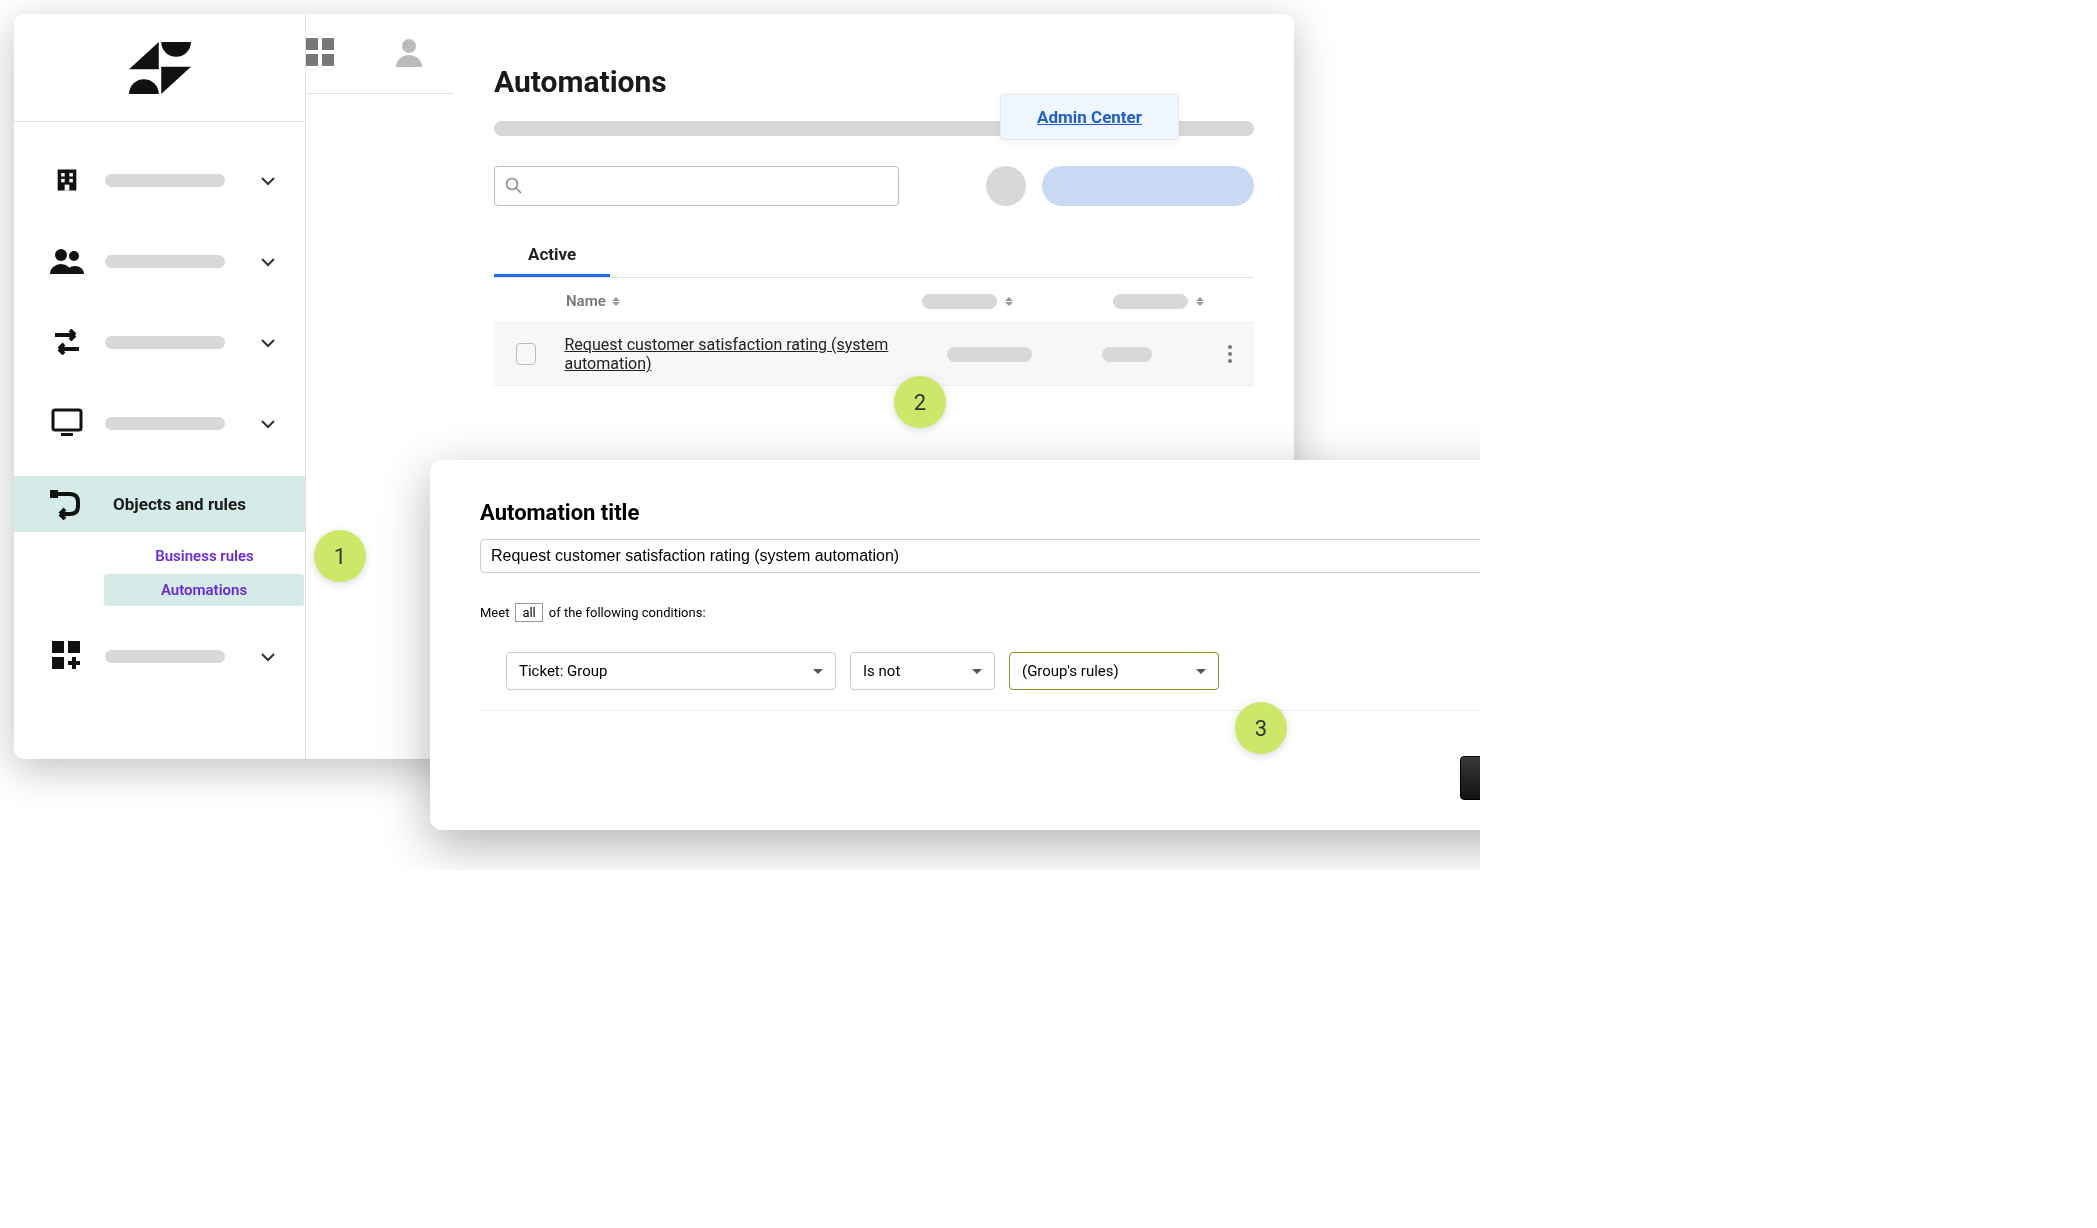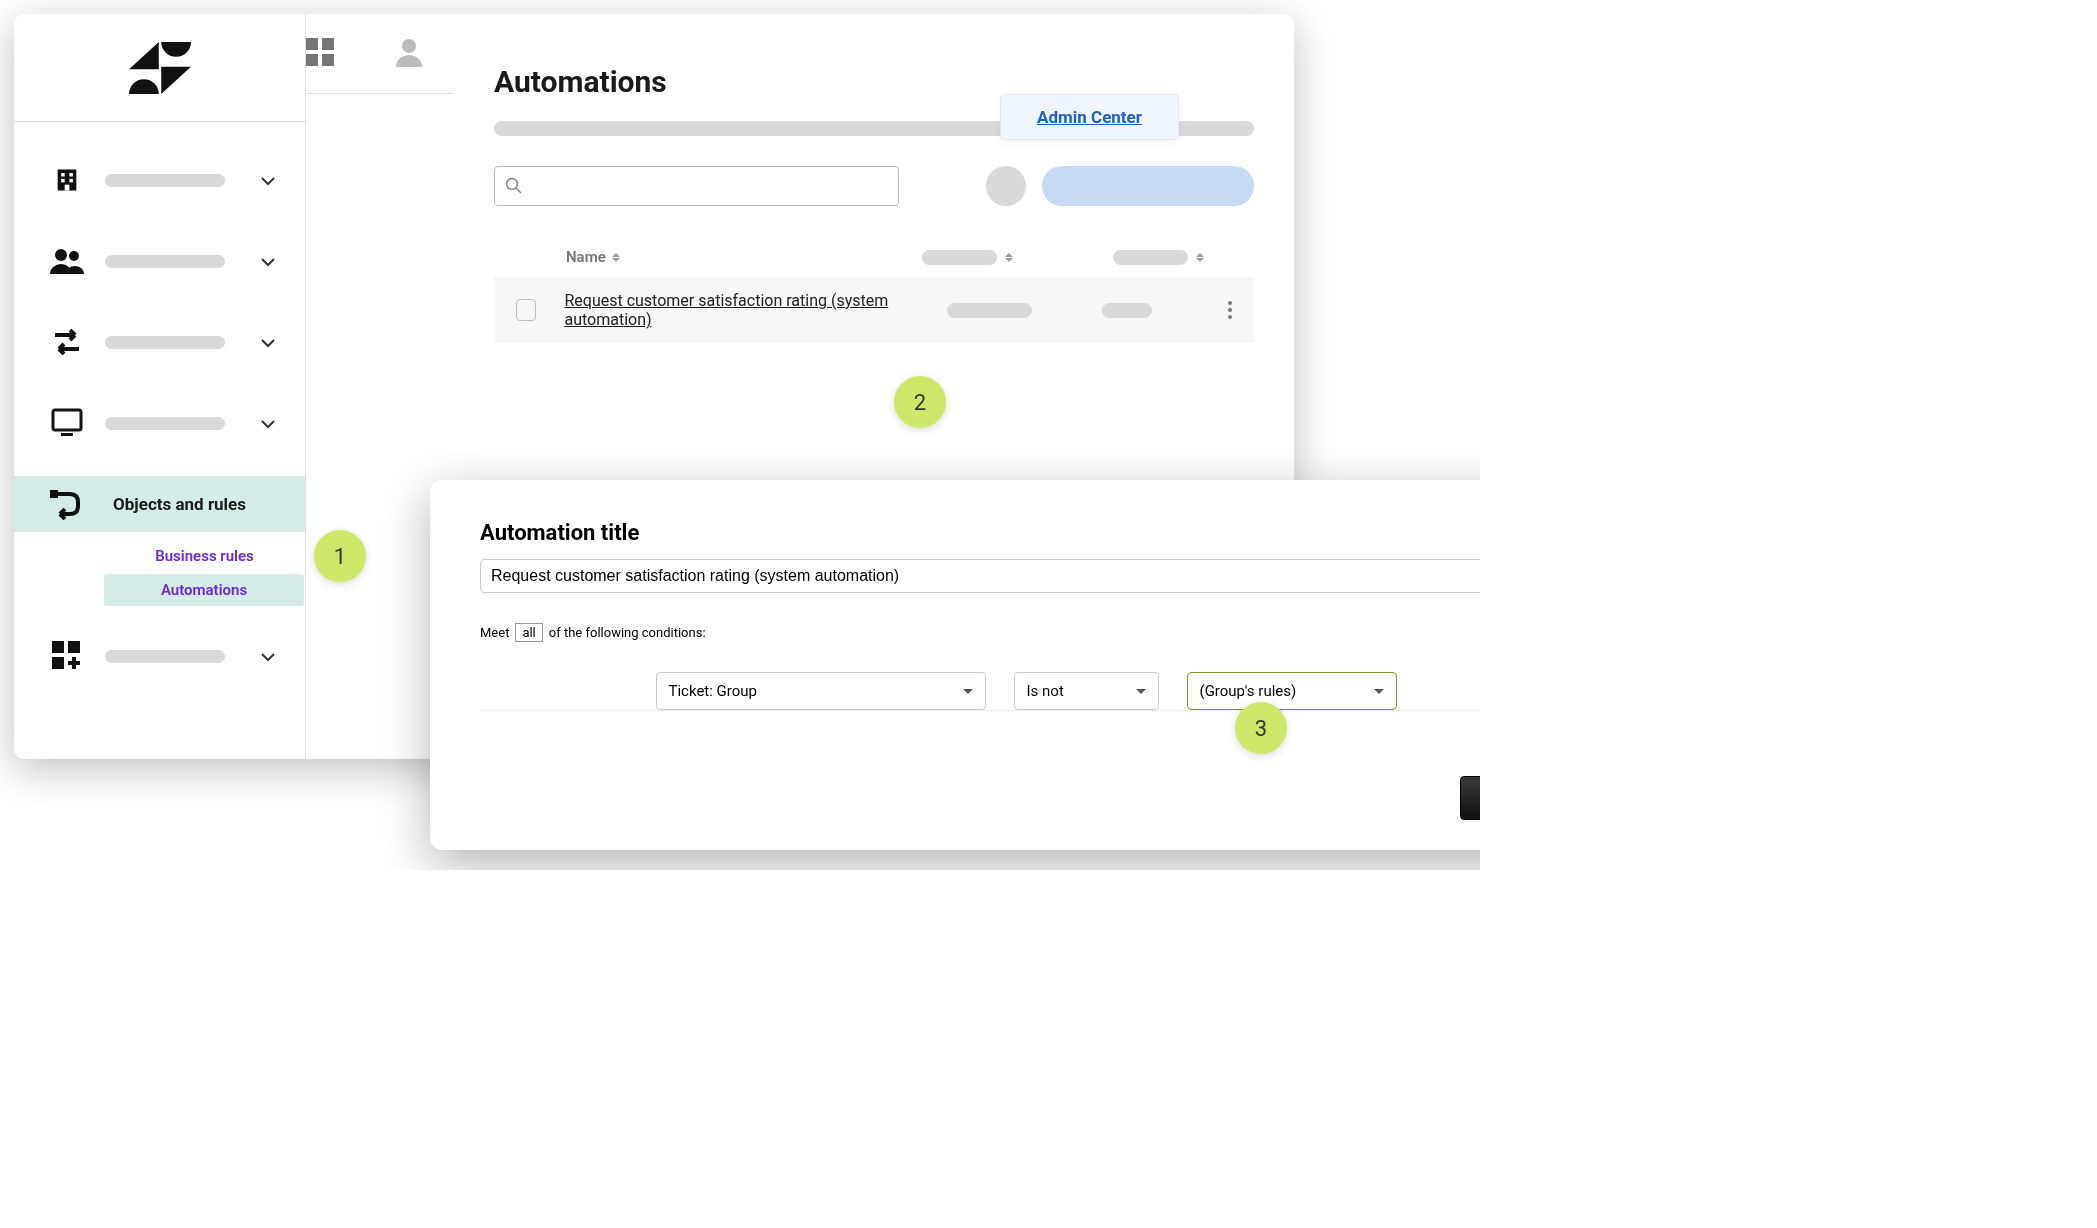--- a/index.html
+++ b/index.html
@@ -238,21 +238,21 @@
     }
     .kebab div {
       width: 4px; height: 4px;
       background: #777;
       border-radius: 50%;
     }
 
     
     .dialog {
       position: absolute;
-      top: 480px;
+      top: 460px;
       left: 430px;
       width: 1166px;
       height: 370px;
       background: #fff;
       border-radius: 12px;
       box-shadow: 0 15px 50px rgba(0,0,0,0.3);
       padding: 40px 50px 24px 50px;
     }
     .dialog-title {
       font-size: 22px;
@@ -274,24 +274,24 @@
       display: flex;
       align-items: center;
       gap: 6px;
     }
     .all-box {
       border: 1px solid #999;
       padding: 1px 6px;
     }
     .condition-row {
       display: flex;
-      gap: 28px;
+      gap: 14px;
       padding-left: 26px;
+      padding-bottom: 20px;
       border-bottom: 1px solid #eee;
-      justify-content: center;
     }
     .select-box {
       height: 38px;
       border: 1px solid #ccc;
       border-radius: 4px;
       display: flex;
       align-items: center;
       justify-content: space-between;
       padding: 0 12px;
       font-size: 15px;
@@ -472,20 +472,23 @@
         <div class="search-box">
           <svg width="18" height="18" viewBox="0 0 18 18">
               <circle cx="7" cy="7" r="5.5" stroke="#888" stroke-width="1.5" fill="none"></circle>
               <line x1="11" y1="11" x2="16" y2="16" stroke="#888" stroke-width="1.5"></line>
             </svg>
         </div>
         <div class="circle-placeholder"></div>
         <div class="pill-placeholder"></div>
       </div>
 
+      <div class="tab-bar">
+        <div class="tab">Active</div>
+      </div>
 
       <div class="table-header">
         <div class="col-name">
           <span>Name</span>
           <span class="sort-icon">
               <span class="up"></span>
               <span class="down"></span>
             </span>
         </div>
         <div style="margin-left:auto;display:flex;gap:100px;align-items:center;">

